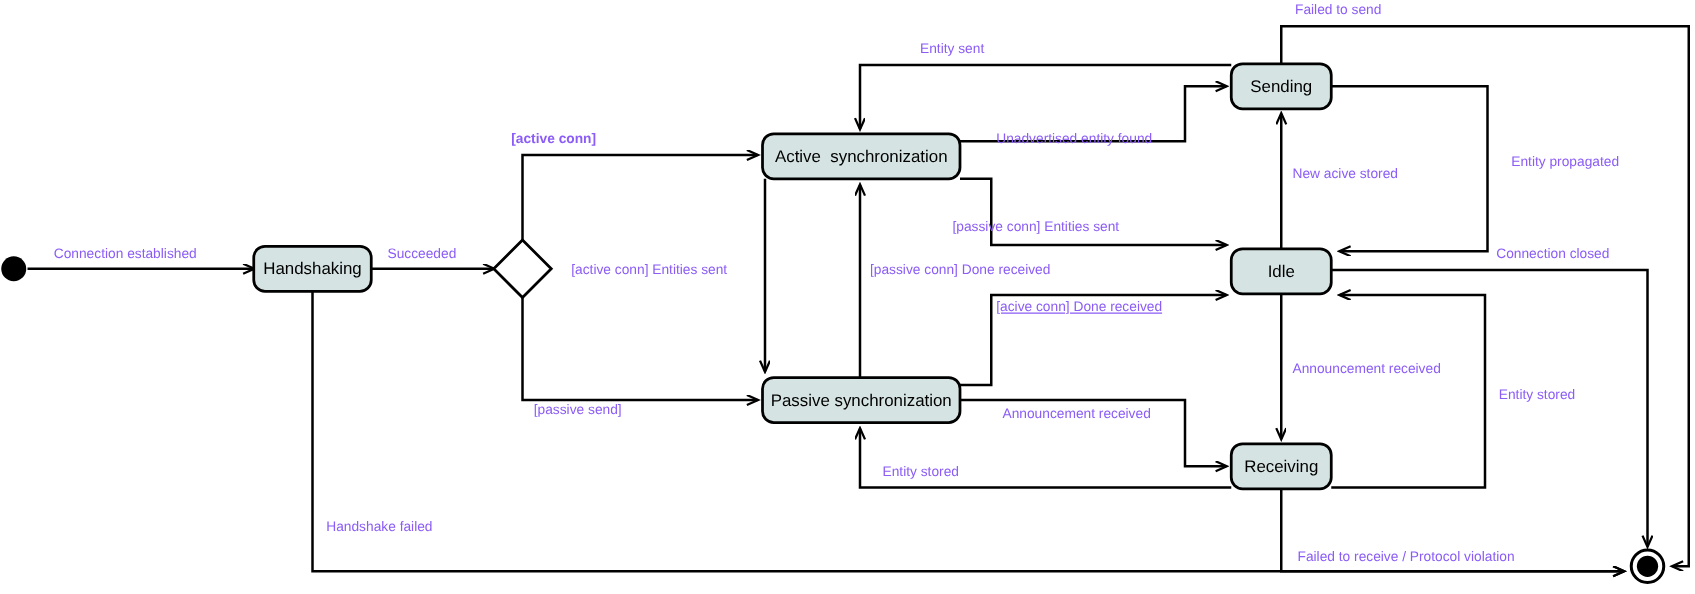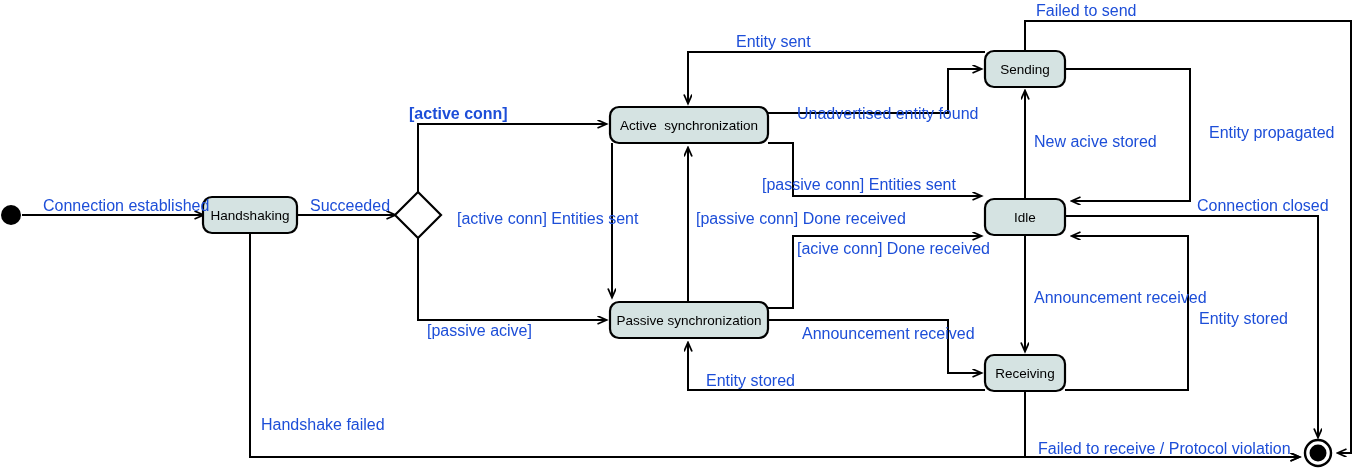--- a/index.html
+++ b/index.html
@@ -49,22 +49,22 @@
     font-family: "Liberation Sans", sans-serif;
     font-size: 13.5px;
     fill: #000000;
     text-anchor: middle;
     dominant-baseline: middle;
     white-space: pre;
   }
   .edge-label {
     position: absolute;
     font-family: "Liberation Sans", sans-serif;
-    font-size: 16px;
-    color: #1d4ed8;
+    font-size: 11px;
+    color: #8b5cf6;
     white-space: pre;
     line-height: 1;
   }
 </style>
 </head>
 <body>
 
 <div id="diagram-root">
 
   <svg class="canvas" viewBox="0 0 1356 475">
@@ -157,27 +157,27 @@
 
     <g>
       <circle cx="1318" cy="453" r="13" class="node-dot-outer"></circle>
       <circle cx="1318" cy="453" r="8.5" class="node-dot-inner"></circle>
     </g>
   </svg>
 
   <div class="edge-label" style="left:43px;  top:198px;">Connection established</div>
   <div class="edge-label" style="left:310px; top:198px;">Succeeded</div>
   <div class="edge-label" style="left:409px; top:106px;font-weight:bold;">[active conn]</div>
-  <div class="edge-label" style="left:427px; top:323px;">[passive acive]</div>
+  <div class="edge-label" style="left:427px; top:323px;">[passive send]</div>
   <div class="edge-label" style="left:457px; top:211px;">[active conn] Entities sent</div>
   <div class="edge-label" style="left:797px; top:106px;">Unadvertised entity found</div>
   <div class="edge-label" style="left:736px; top:34px;">Entity sent</div>
   <div class="edge-label" style="left:762px; top:177px;">[passive conn] Entities sent</div>
   <div class="edge-label" style="left:696px; top:211px;">[passive conn] Done received</div>
-  <div class="edge-label" style="left:797px; top:241px;">[acive conn] Done received</div>
+  <div class="edge-label" style="left:797px; top:241px;text-decoration:underline;">[acive conn] Done received</div>
   <div class="edge-label" style="left:802px; top:326px;">Announcement received</div>
   <div class="edge-label" style="left:706px; top:373px;">Entity stored</div>
   <div class="edge-label" style="left:1034px;top:134px;">New acive stored</div>
   <div class="edge-label" style="left:1199px;top:125px;margin-left:10px;">Entity propagated</div>
   <div class="edge-label" style="left:1034px;top:290px;">Announcement received</div>
   <div class="edge-label" style="left:1199px;top:311px;">Entity stored</div>
   <div class="edge-label" style="left:1036px;top:3px;">Failed to send</div>
   <div class="edge-label" style="left:1197px;top:198px;">Connection closed</div>
   <div class="edge-label" style="left:1038px;top:441px;">Failed to receive / Protocol violation</div>
   <div class="edge-label" style="left:261px; top:417px;">Handshake failed</div>

